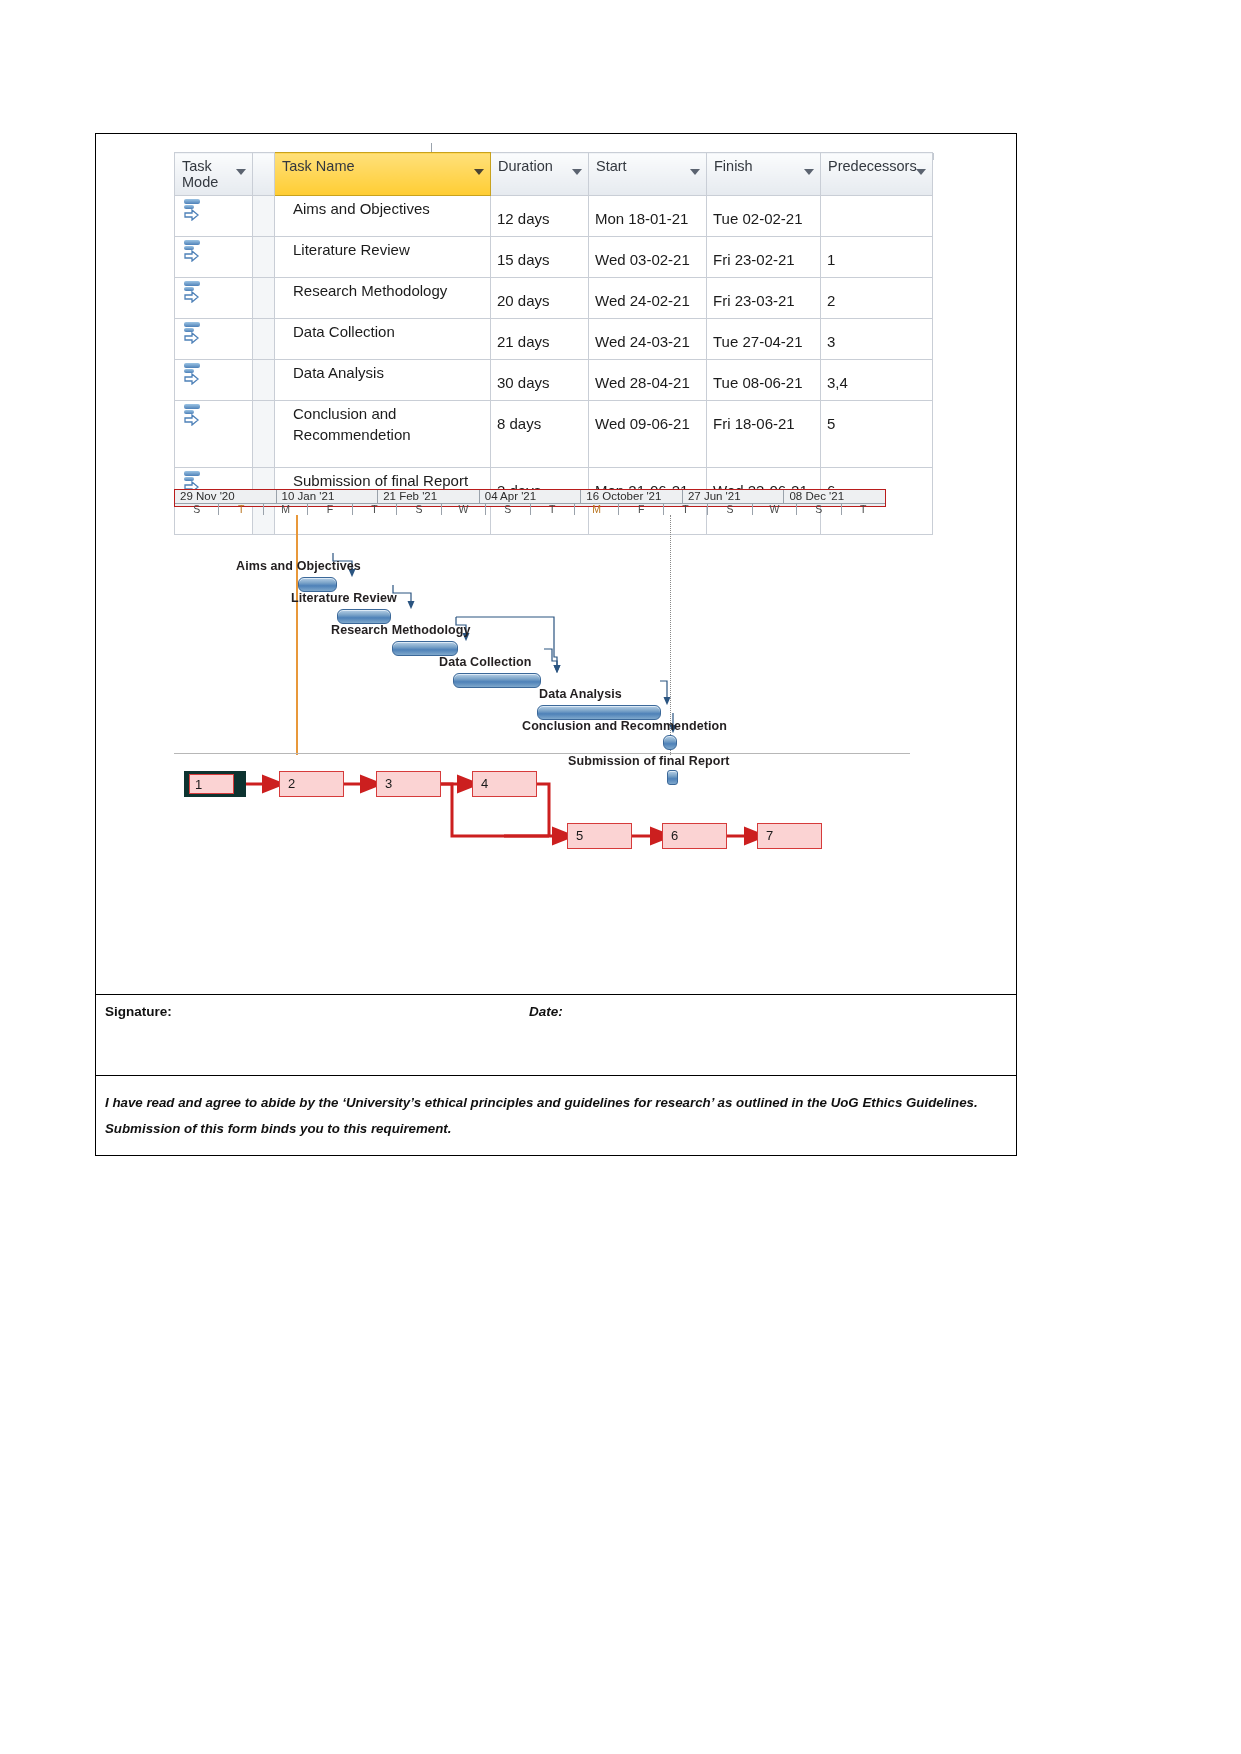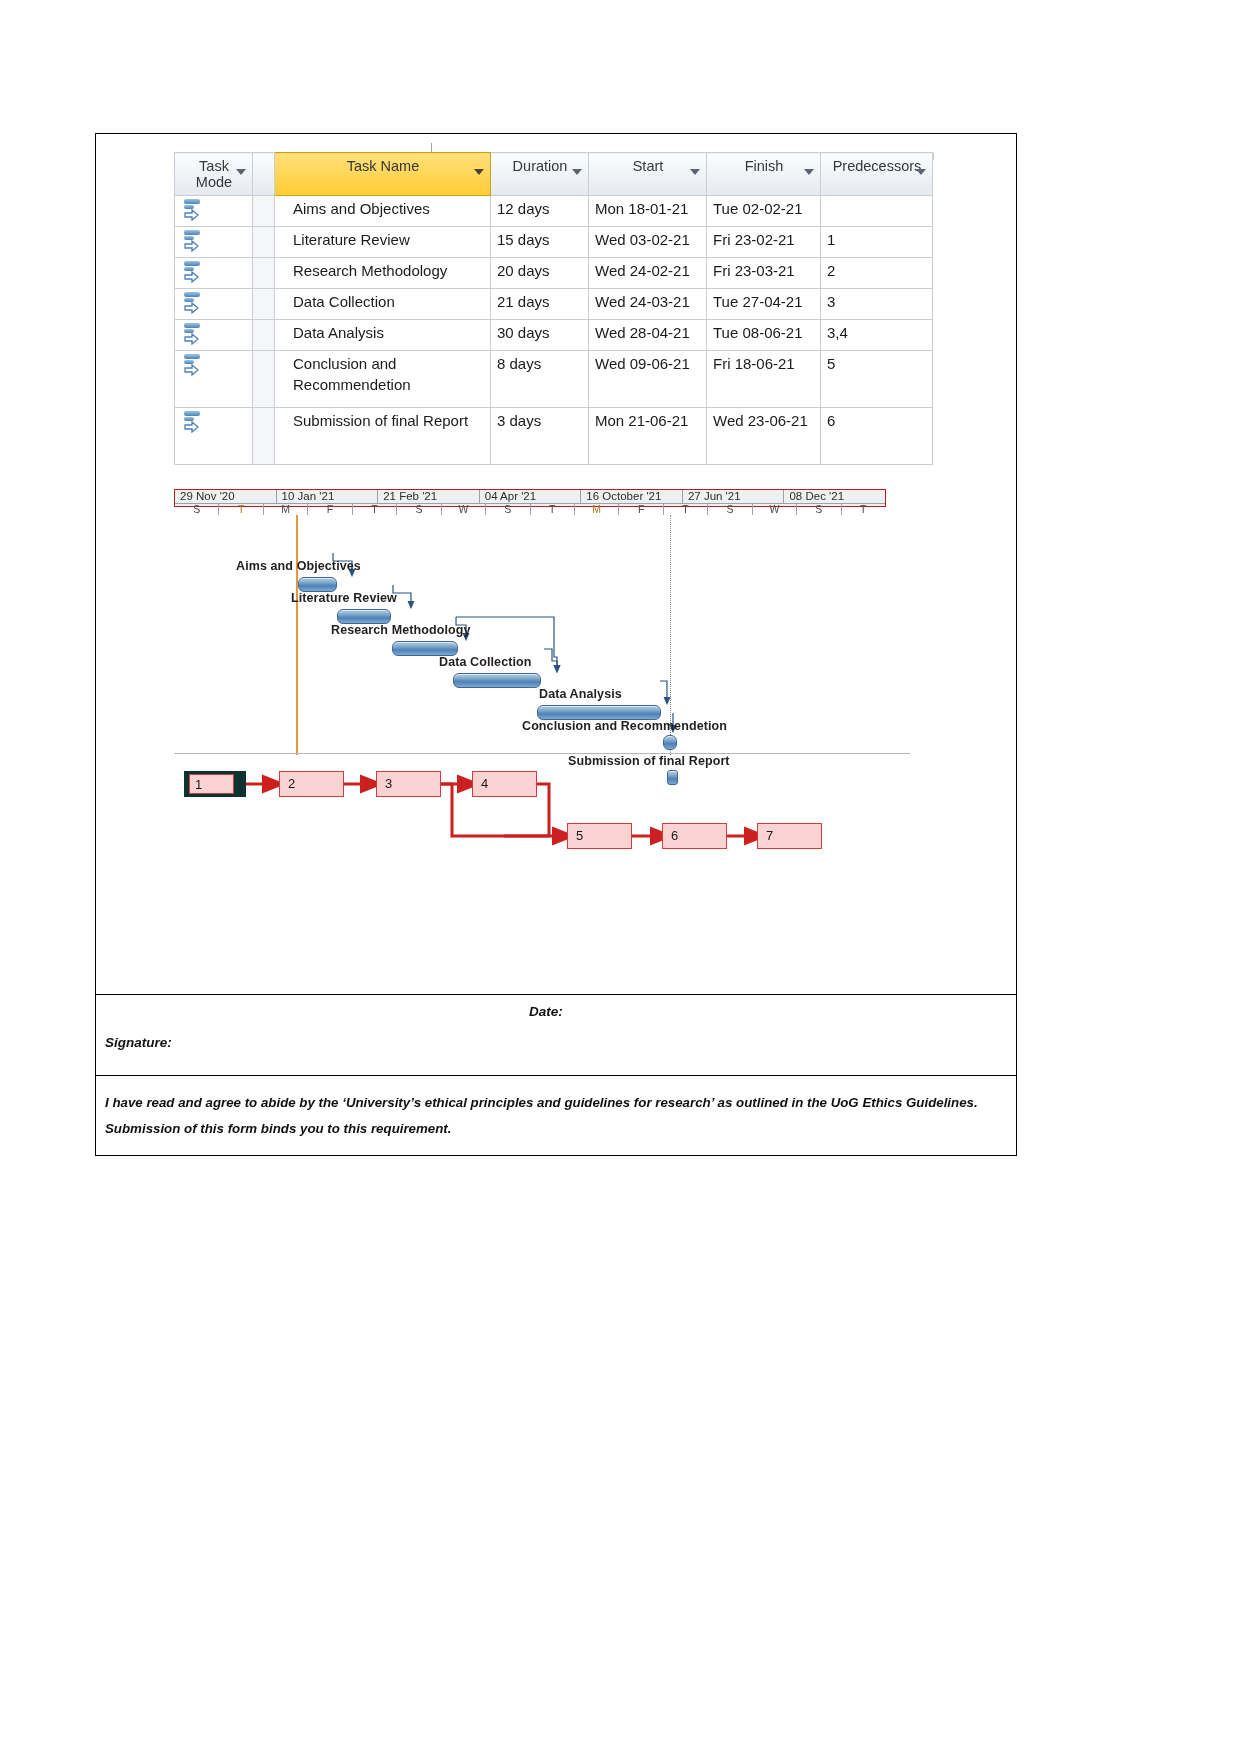--- a/index.html
+++ b/index.html
@@ -7,39 +7,39 @@
 
   .page-border{position:absolute;left:95px;top:133px;width:922px;height:1023px;border:1px solid #000;box-sizing:border-box;}
 
   
   .proj-wrap{position:absolute;left:174px;top:152px;width:758px;}
   .tickmark{position:absolute;left:431px;top:143px;width:1px;height:9px;background:#9aa3ad;}
   .toprail{position:absolute;left:174px;top:153px;width:758px;height:6px;background:#eceff3;border-top:1px solid #c3c9d1;border-left:1px solid #c3c9d1;border-right:1px solid #c3c9d1;}
 
   table.proj{border-collapse:collapse;table-layout:fixed;width:758px;font-size:14.5px;color:#1b1b1b;}
   table.proj th,table.proj td{border:1px solid #c9ced6;padding:0;vertical-align:top;}
-  thead th{background:linear-gradient(#fbfcfd,#e6eaef);height:42px;font-weight:400;color:#33383f;font-size:14.5px;text-align:center;position:relative;}
+  thead th{background:linear-gradient(#fbfcfd,#e6eaef);height:42px;font-weight:400;color:#33383f;font-size:14.5px;text-align:left;position:relative;}
   thead th .hl{display:block;padding:5px 6px 0 7px;line-height:16px;}
   thead th.taskname{background:linear-gradient(#ffe07a,#ffcd33);border-color:#c8a21e;margin-left:44px;}
   .caret{position:absolute;right:6px;top:16px;width:0;height:0;border-left:5px solid transparent;border-right:5px solid transparent;border-top:6px solid #5b6370;}
   thead th.taskname .caret{border-top-color:#4a4332;}
 
   col.c-mode{width:78px;}
   col.c-ind{width:22px;}
   col.c-name{width:216px;}
   col.c-dur{width:98px;}
   col.c-start{width:118px;}
   col.c-finish{width:114px;}
   col.c-pred{width:112px;}
 
   tbody td{height:26px;font-size:15px;}
   tbody td.mode{position:relative;background:#fff;}
   tbody td.ind{background:#f4f6f8;border-left-color:#c9ced6;}
   tbody td.nm{padding:2px 4px 2px 18px;line-height:21px;}
-  tbody td.v{padding:2px 4px 2px 6px;line-height:21px;}
+  tbody td.v{padding:12px 4px 2px 6px;line-height:21px;}
   tbody td.tall{height:52px;}
 
   
   .mode-icon{position:absolute;left:8px;top:3px;width:20px;height:22px;}
   .mode-icon .bar1{position:absolute;left:1px;top:0;width:16px;height:5px;border-radius:2px;background:linear-gradient(#9cc4e4,#4e81b8);}
   .mode-icon .bar2{position:absolute;left:1px;top:6px;width:10px;height:4px;border-radius:2px;background:linear-gradient(#9cc4e4,#4e81b8);}
   .mode-icon svg{position:absolute;left:1px;top:10px;}
 
   
   .timeline{position:absolute;left:174px;top:489px;width:712px;height:18px;border:1px solid #b91c1c;box-sizing:border-box;background:#eef0f2;}
@@ -64,21 +64,21 @@
   
   .network{position:absolute;left:174px;top:760px;width:660px;height:90px;}
   .node{position:absolute;height:26px;background:#fbd3d3;border:1.6px solid #d63b3b;box-sizing:border-box;font-size:13px;color:#1a1a1a;padding-left:8px;line-height:23px;}
   .node.crit{border:none;background:#0d3330;padding:0;}
   .node.crit .inner{position:absolute;left:5px;top:3px;right:12px;bottom:3px;background:#fbd3d3;border:1px solid #d63b3b;box-sizing:border-box;padding-left:5px;line-height:19px;font-size:13px;}
   .network svg.arrows{position:absolute;left:0;top:0;width:660px;height:90px;overflow:visible;}
 
   
   .sig-divider{position:absolute;left:95px;top:994px;width:922px;height:1px;background:#000;}
   .sig-row{position:absolute;left:105px;top:1004px;width:900px;height:20px;}
-  .sig-label{position:absolute;left:0;top:0;font-size:13.5px;font-weight:bold;font-style:italic;color:#111;margin-top:31px;}
+  .sig-label{position:absolute;left:0;top:0;font-size:13.5px;font-weight:bold;color:#111;}
   .date-label{position:absolute;left:424px;top:0;font-size:13.5px;font-weight:bold;font-style:italic;color:#111;}
   .sig-divider2{position:absolute;left:95px;top:1075px;width:922px;height:1px;background:#000;}
   .ethics{position:absolute;left:105px;top:1090px;width:900px;font-size:13.3px;font-weight:bold;font-style:italic;color:#111;line-height:26px;}
 </style>
 </head>
 <body>
 
 <div class="page-border"></div>
 
 <div class="tickmark"></div>

